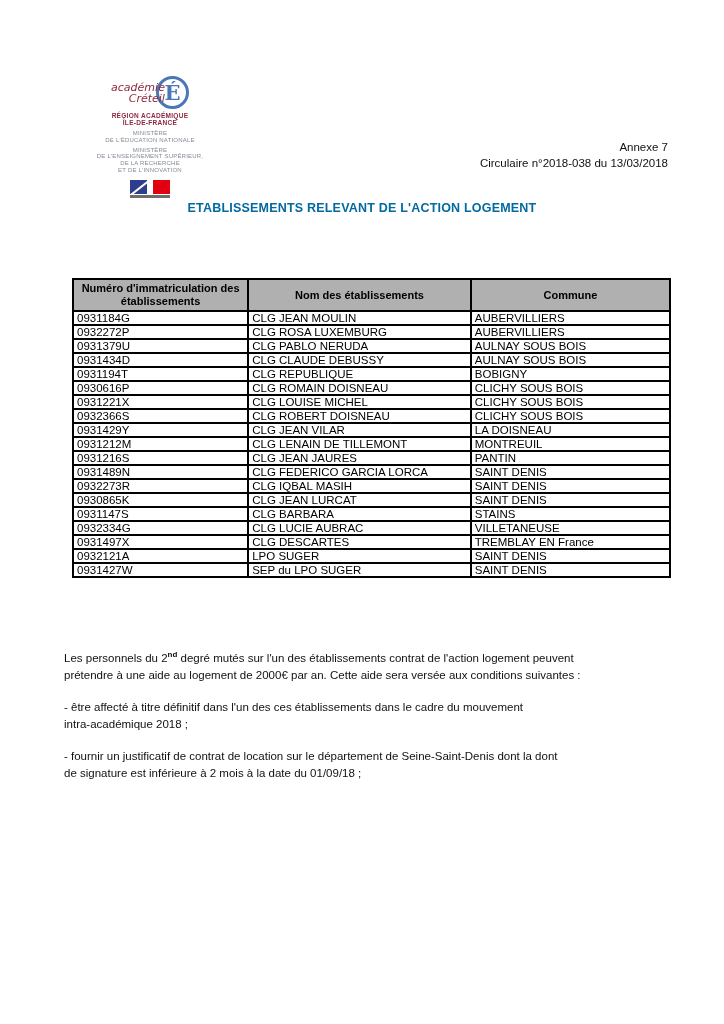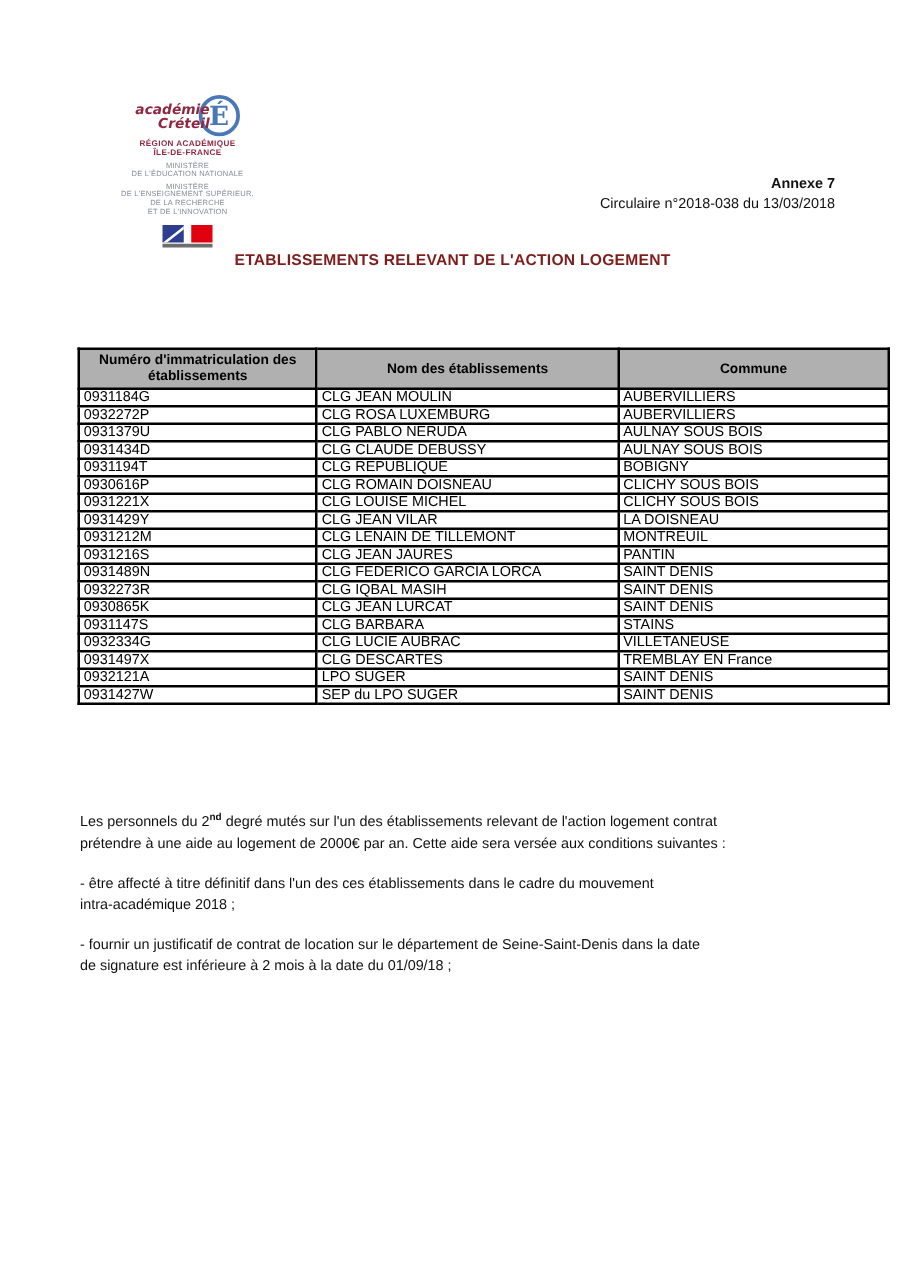--- a/index.html
+++ b/index.html
@@ -13,21 +13,21 @@
     color:#1a1a1a;
     overflow:hidden;
   }
 
   
   .logo-block { position:absolute; left:83px; top:76px; width:134px; text-align:center; }
   .academy-row { display:flex; justify-content:center; align-items:center; }
   .academy-text {
     text-align:right;
     font-family:"DejaVu Sans", sans-serif;
-    font-weight:bold; font-style:italic;
+    font-weight:normal; font-style:italic;
     font-size:11px; line-height:11px;
     color:#8e2840;
     position:relative; z-index:2;
     margin-right:-9px;
   }
   .academy-circle {
     width:33px; height:33px;
     border:3px solid #4a77b8; border-radius:50%;
     color:#4a77b8; font-weight:bold; font-size:21px;
     display:flex; align-items:center; justify-content:center;
@@ -48,33 +48,33 @@
   .flag { margin:6px auto 0 auto; width:40px; }
   .flag-row { display:flex; height:14px; }
   .flag-blue { width:17px; background:#2d3e8f; position:relative; overflow:hidden; }
   .flag-blue:after { content:""; position:absolute; left:-4px; top:6px; width:30px; height:2px; background:#fff; transform:rotate(-38deg); }
   .flag-gap { width:6px; background:#fff; }
   .flag-red { width:17px; background:#e1000f; }
   .flag-caption-bar { margin-top:1px; height:3px; background:#6d6d6d; width:40px; }
 
   
   .annex-block { position:absolute; right:56px; top:139px; text-align:right; font-size:11.5px; line-height:16px; color:#111; }
-  .annex-label { font-weight:bold; }
+  .annex-label { font-weight:normal; }
 
   
   .doc-title {
     position:absolute; left:0; top:201px; width:724px;
     text-align:center; font-weight:bold; font-size:12.5px;
-    color:#7f1d1d; letter-spacing:0.2px;
+    color:#0369a1; letter-spacing:0.2px;
   }
 
   
   .estab-table {
-    position:absolute; left:62px; top:278px;
-    width:650px;
+    position:absolute; left:72px; top:278px;
+    width:599px;
     border-collapse:collapse;
     font-size:11.5px;
     color:#000;
   }
   .estab-table th, .estab-table td {
     border:2px solid #000;
     padding:0 3px;
     white-space:nowrap;
     overflow:hidden;
   }
@@ -190,20 +190,25 @@
           <td class="center">0930616P</td>
           <td>CLG ROMAIN DOISNEAU</td>
           <td>CLICHY SOUS BOIS</td>
         </tr>
         <tr>
           <td class="center">0931221X</td>
           <td>CLG LOUISE MICHEL</td>
           <td>CLICHY SOUS BOIS</td>
         </tr>
         <tr>
+          <td class="center">0932366S</td>
+          <td>CLG ROBERT DOISNEAU</td>
+          <td>CLICHY SOUS BOIS</td>
+        </tr>
+        <tr>
           <td class="center">0931429Y</td>
           <td>CLG JEAN VILAR</td>
           <td>LA DOISNEAU</td>
         </tr>
         <tr>
           <td class="center">0931212M</td>
           <td>CLG LENAIN DE TILLEMONT</td>
           <td>MONTREUIL</td>
         </tr>
         <tr>
@@ -249,26 +254,26 @@
         <tr>
           <td class="center">0931427W</td>
           <td>SEP du LPO SUGER</td>
           <td>SAINT DENIS</td>
         </tr>
       </tbody>
   </table>
 
   <div class="body-text">
     <div class="para">
-      <div><span>Les personnels du 2</span><sup>nd</sup><span> degré mutés sur l'un des établissements relevant de l'action logement contrat</span></div>
+      <div><span>Les personnels du 2</span><sup>nd</sup><span> degré mutés sur l'un des établissements contrat de l'action logement peuvent</span></div>
       <div> prétendre à une aide au logement de 2000€ par an. Cette aide sera versée aux conditions suivantes :</div>
     </div>
     <div class="para">
       <div>- être affecté à titre définitif dans l'un des ces établissements dans le cadre du mouvement</div>
       <div>intra-académique 2018 ;</div>
     </div>
     <div class="para">
-      <div>- fournir un justificatif de contrat de location sur le département de Seine-Saint-Denis dans la date</div>
+      <div>- fournir un justificatif de contrat de location sur le département de Seine-Saint-Denis dont la dont</div>
       <div>de signature est inférieure à 2 mois à la date du 01/09/18 ;</div>
     </div>
   </div>
 
 </div>
 
 </body></html>

